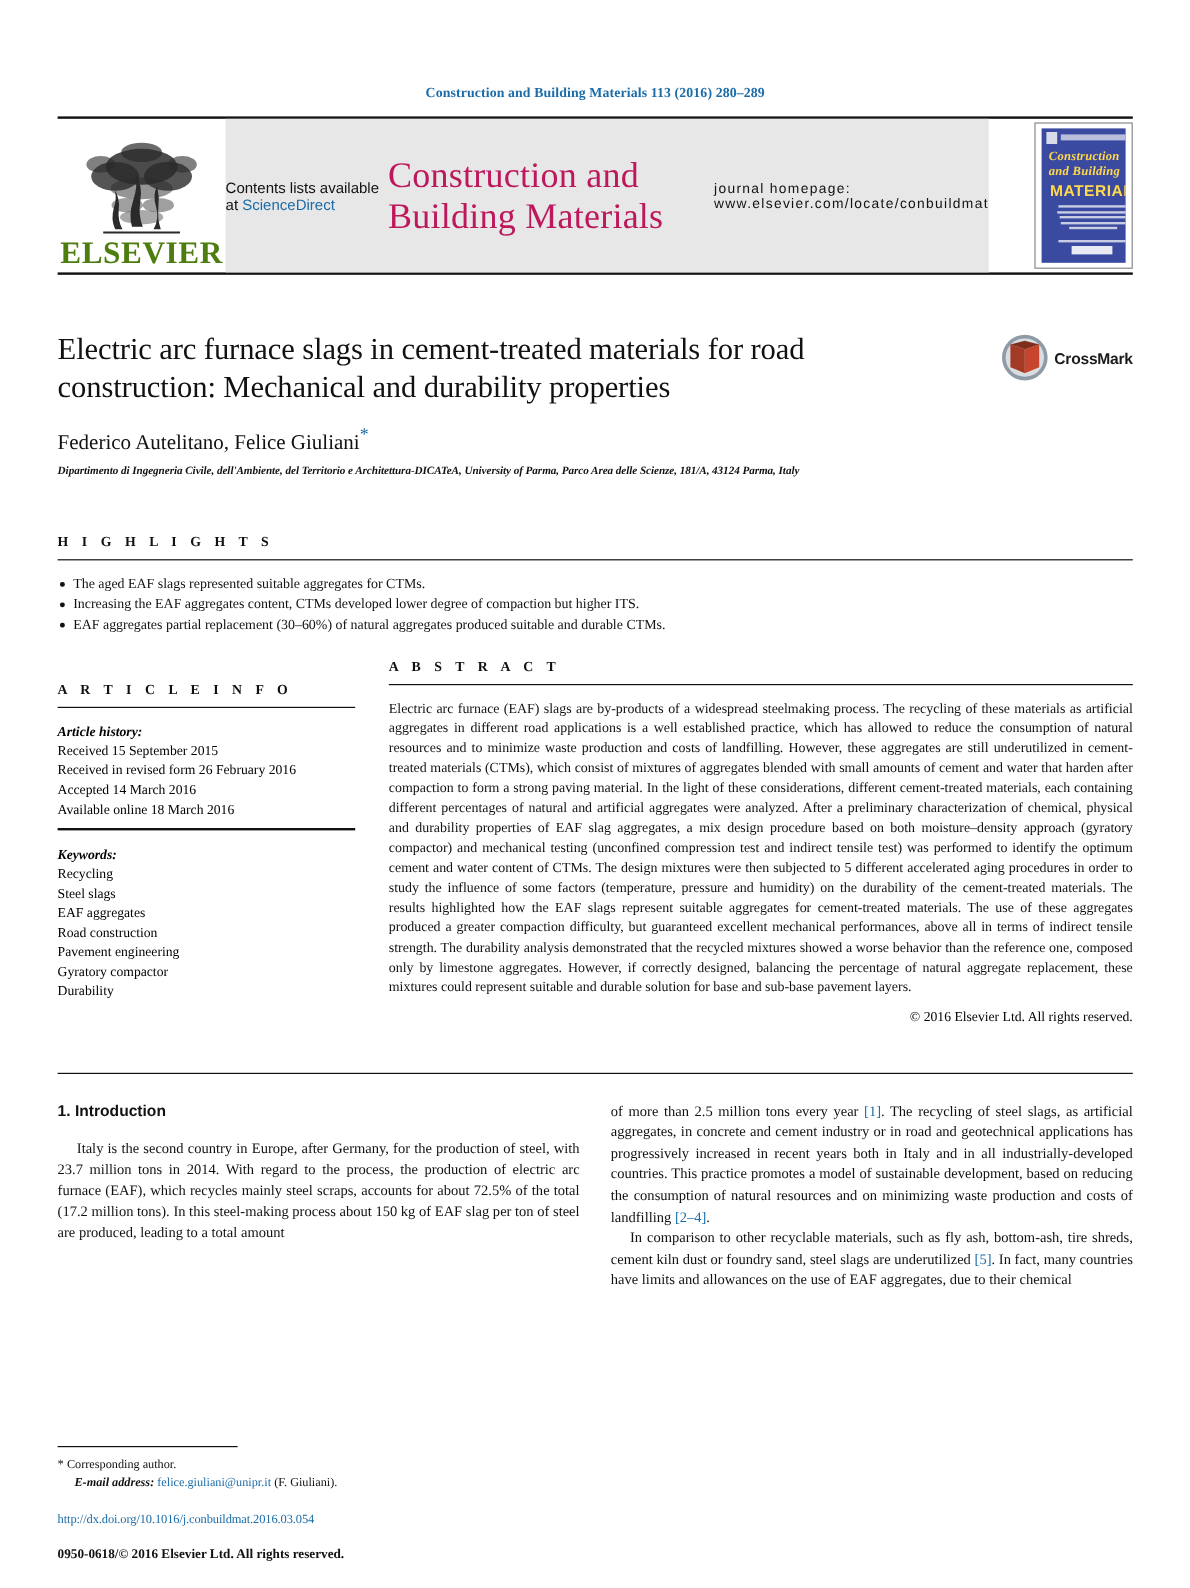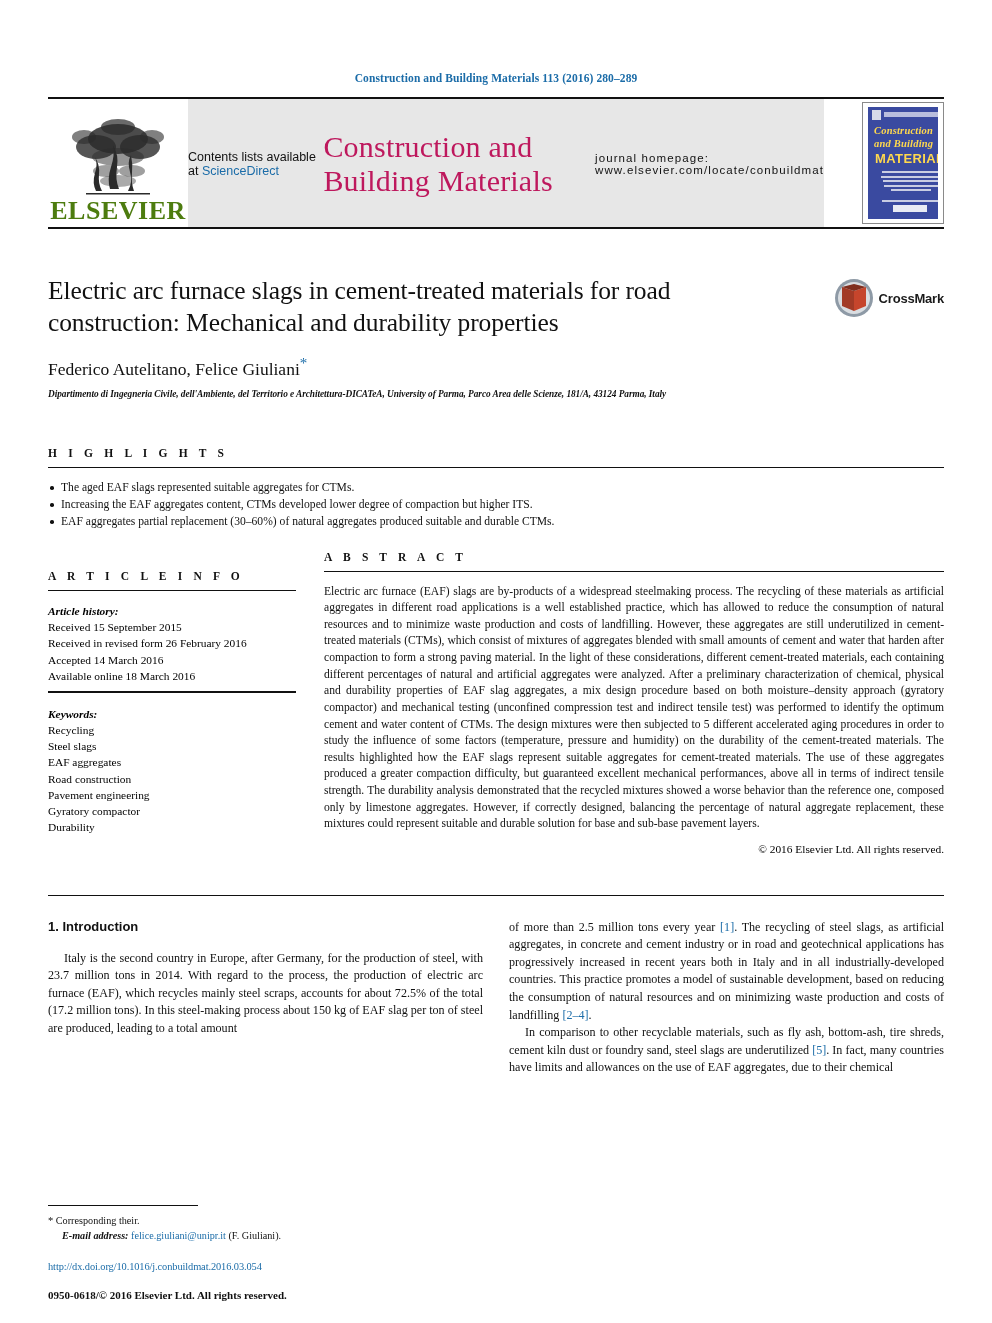--- a/index.html
+++ b/index.html
@@ -398,21 +398,21 @@
     <div class="bcol">
       <p class="para noindent"><span>of more than 2.5 million tons every year </span><span class="ref">[1]</span><span>. The recycling of steel slags, as artificial aggregates, in concrete and cement industry or in road and geotechnical applications has progressively increased in recent years both in Italy and in all industrially-developed countries. This practice promotes a model of sustainable development, based on reducing the consumption of natural resources and on minimizing waste production and costs of landfilling </span><span class="ref">[2–4]</span><span>.</span></p>
       <p class="para"><span>In comparison to other recyclable materials, such as fly ash, bottom-ash, tire shreds, cement kiln dust or foundry sand, steel slags are underutilized </span><span class="ref">[5]</span><span>. In fact, many countries have limits and allowances on the use of EAF aggregates, due to their chemical</span></p>
     </div>
   </div>
 
   <div class="footnote">
     <div class="fn-rule"></div>
     <div class="fn-line">
       <span class="fn-star">*</span>
-      <span>Corresponding their.</span>
+      <span>Corresponding author.</span>
     </div>
     <div class="fn-line" style="padding-left:14px;">
       <span class="ital">E-mail address:</span>
       <span class="link">felice.giuliani@unipr.it</span>
       <span>(F. Giuliani).</span>
     </div>
     <div class="doi-block">
       <div class="doi-line">http://dx.doi.org/10.1016/j.conbuildmat.2016.03.054</div>
       <div class="issn-line">0950-0618/© 2016 Elsevier Ltd. All rights reserved.</div>
     </div>

